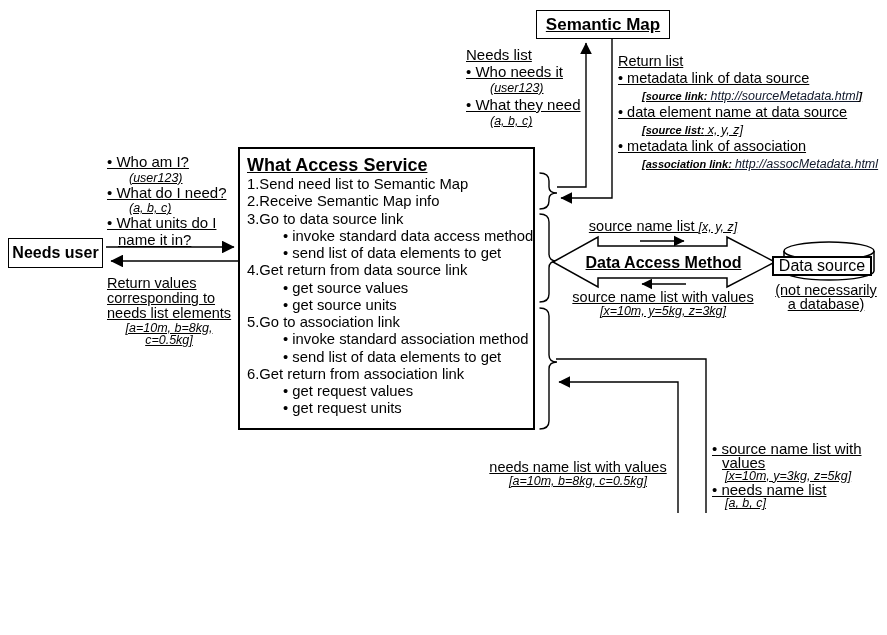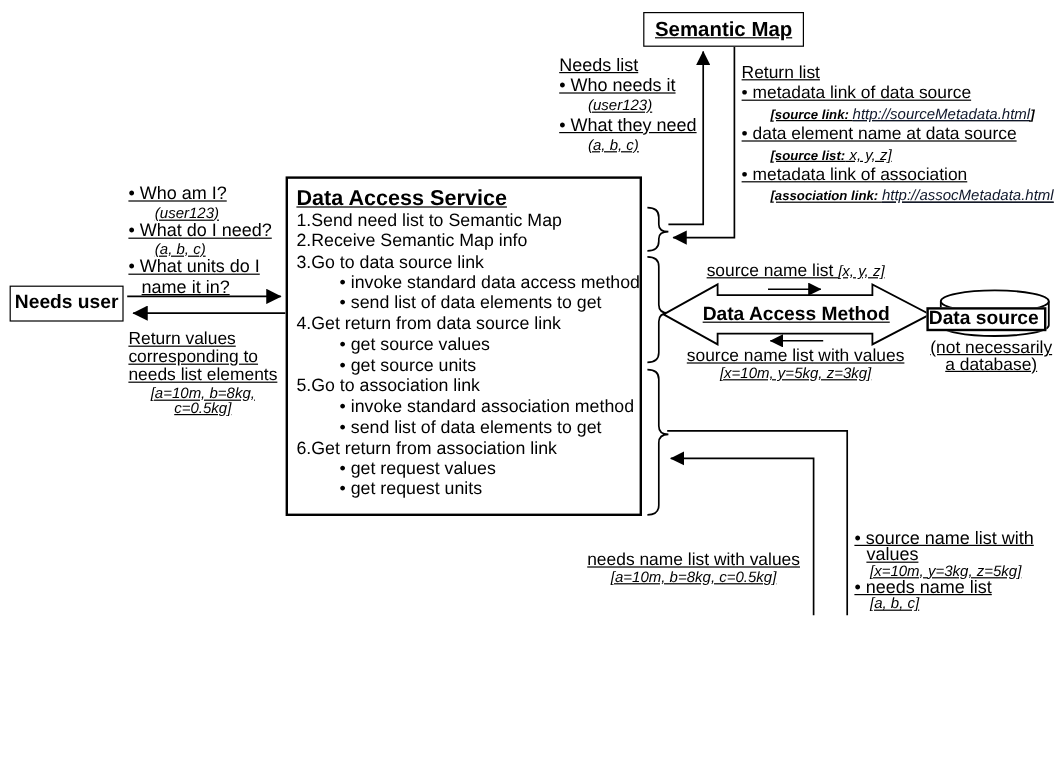--- a/index.html
+++ b/index.html
@@ -60,21 +60,21 @@
   .das .ind{padding-left:36px;}
 
   
   .src-req{left:553px;top:218px;width:220px;text-align:center;font-size:14.5px;}
   .dam-label{left:552px;top:254px;width:223px;text-align:center;font-weight:bold;font-size:16px;}
   .src-resp{left:553px;top:290px;width:220px;text-align:center;}
   .src-resp .r145{line-height:14px;}
 
   
   .ds-label{left:772px;top:256px;width:100px;height:20px;border-width:2px;
-            font-weight:bold;font-size:16px;line-height:16px;}
+            text-align:center;font-weight:normal;font-size:16px;line-height:16px;}
   .ds-note{left:764px;top:284px;width:124px;text-align:center;font-size:14.5px;line-height:13.5px;}
 
   
   .needs-resp{left:478px;top:460px;width:200px;text-align:center;}
   .needs-resp .r145{line-height:14px;}
 
   
   .assoc-req{left:712px;top:442px;}
   .assoc-req .r{line-height:13.8px;}
   .assoc-req .i{line-height:13.8px;}
@@ -162,21 +162,21 @@
     <div class="r145">Return values</div>
     <div class="r145">corresponding to</div>
     <div class="r145">needs list elements</div>
     <div class="notes">
       <div class="i">[a=10m, b=8kg,</div>
       <div class="i">c=0.5kg]</div>
     </div>
   </div>
 
   <div class="box das">
-    <div class="das-title">Data Access Service</div>
+    <div class="das-title">What Access Service</div>
     <div class="li">1.Send need list to Semantic Map</div>
     <div class="li">2.Receive Semantic Map info</div>
     <div class="li">3.Go to data source link</div>
     <div class="li ind">• invoke standard data access method</div>
     <div class="li ind">• send list of data elements to get</div>
     <div class="li">4.Get return from data source link</div>
     <div class="li ind">• get source values</div>
     <div class="li ind">• get source units</div>
     <div class="li">5.Go to association link</div>
     <div class="li ind">• invoke standard association method</div>

